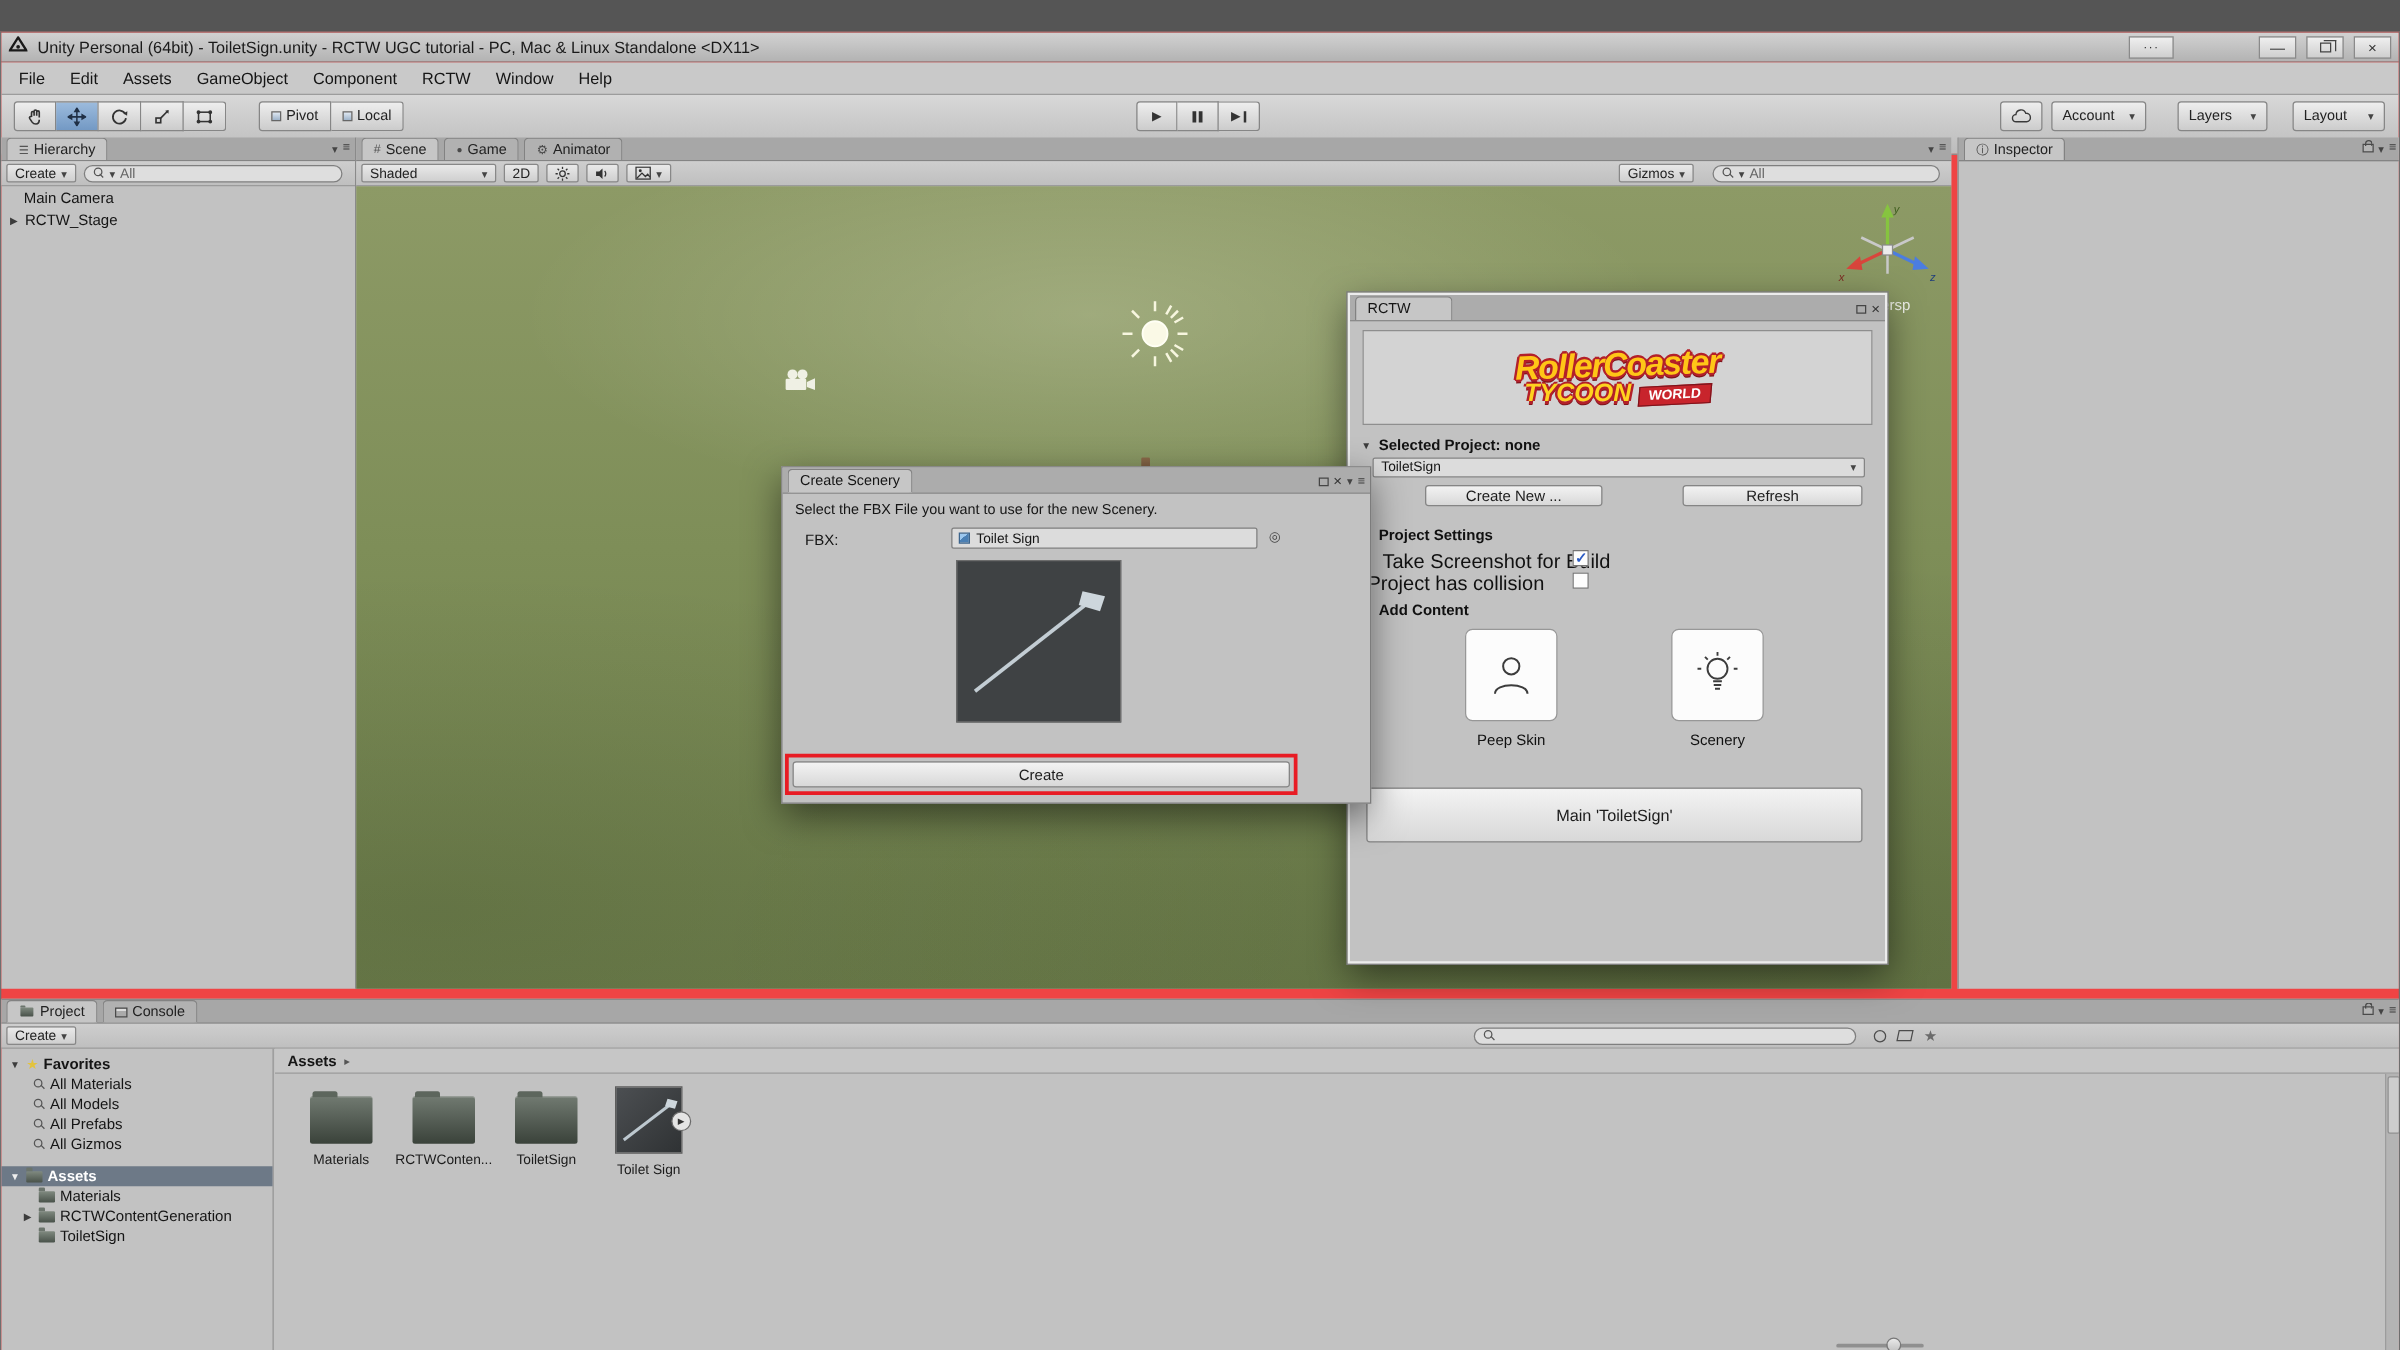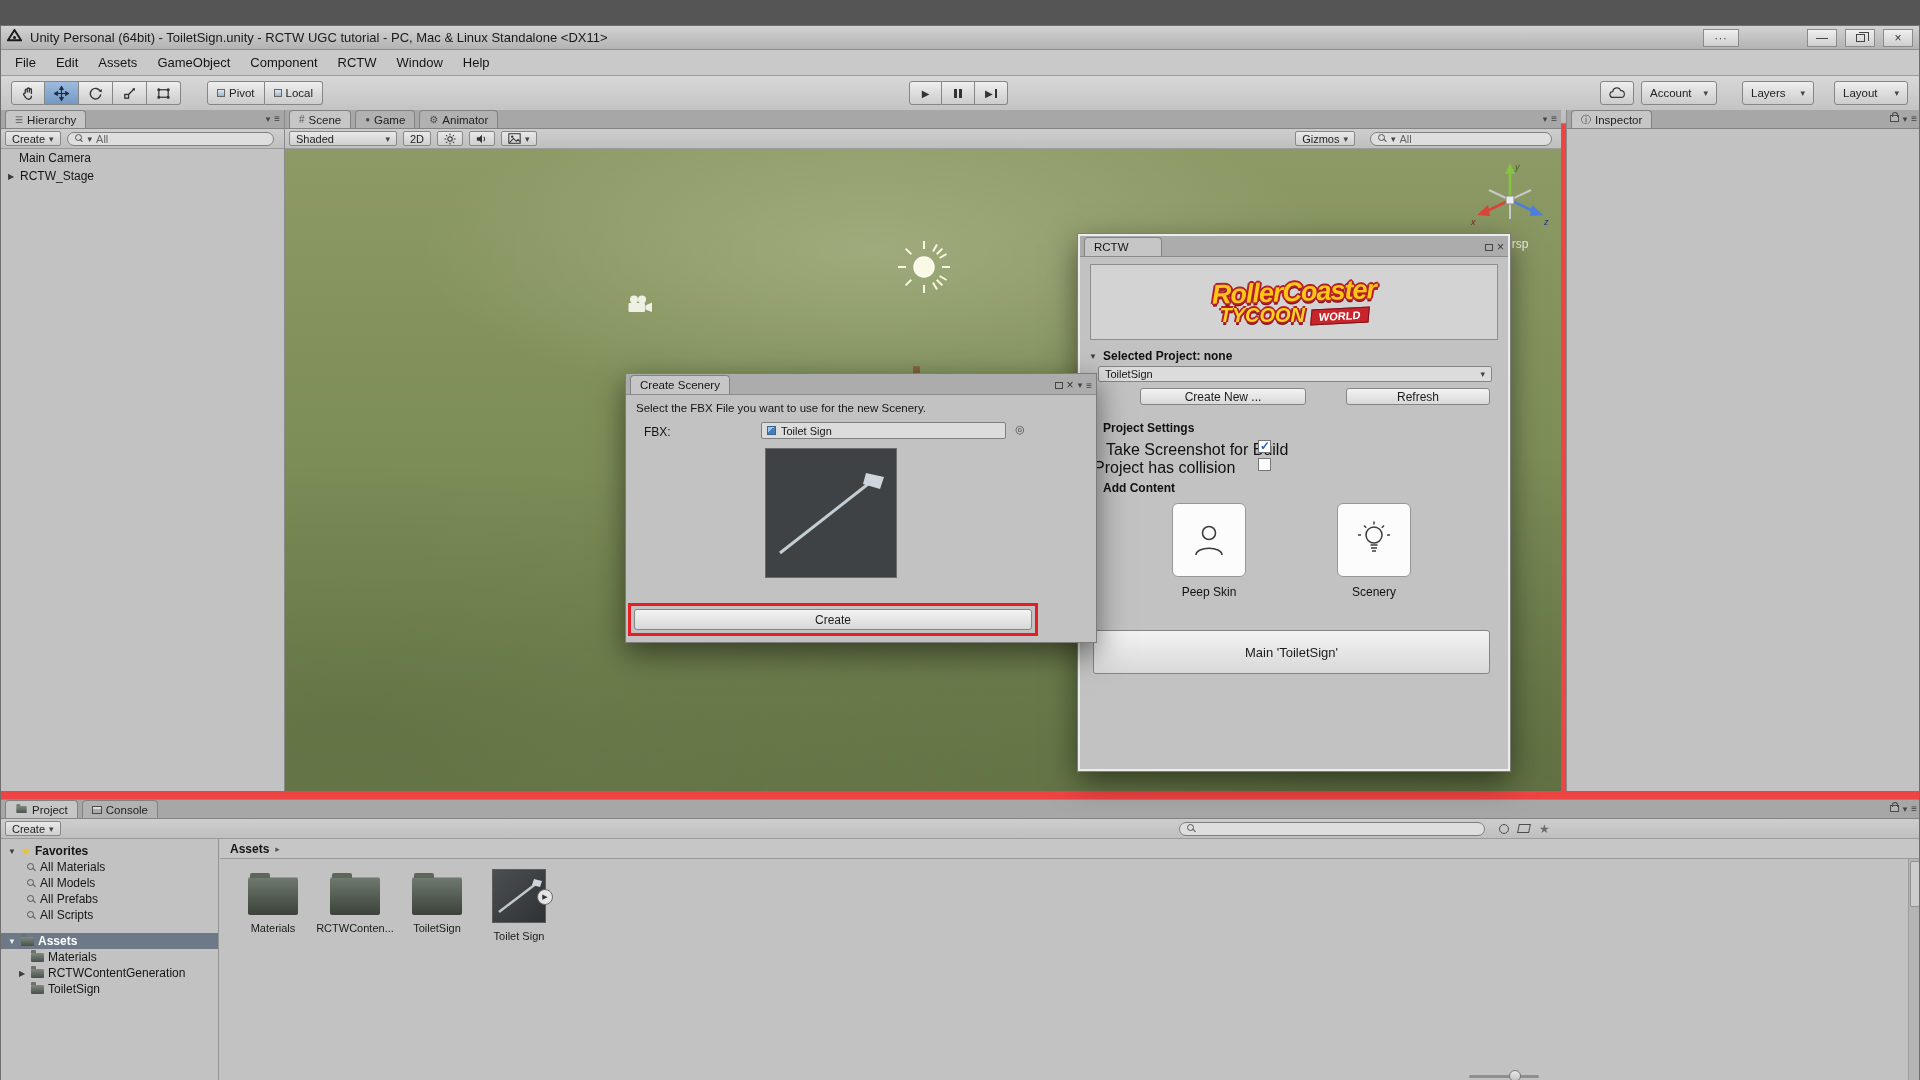--- a/index.html
+++ b/index.html
@@ -487,21 +487,21 @@
       <div class="tree-row indent1">
         <span class="mag"></span>
         <span>All Models</span>
       </div>
       <div class="tree-row indent1">
         <span class="mag"></span>
         <span>All Prefabs</span>
       </div>
       <div class="tree-row indent1">
         <span class="mag"></span>
-        <span>All Scripts</span>
+        <span>All Gizmos</span>
       </div>
       <div style="height:10px;"></div>
       <div class="tree-row selected">
         <span class="fold" style="color:#eee;">▼</span>
         <span class="folder-s"></span>
         <b>Assets</b>
       </div>
       <div class="tree-row child">
         <span class="folder-s"></span>
         <span>Materials</span>
@@ -609,21 +609,21 @@
       </div>
 
       <div class="foldout" style="left:8px;top:92px;">
         <span class="fold">▼</span>
         <span>Selected Project: none</span>
       </div>
       <div class="dd" style="left:18px;top:109px;width:394px;">
         <span>ToiletSign</span>
         <span class="caret">▾</span>
       </div>
-      <div class="btn" style="position:absolute;left:60px;top:131px;width:166px;height:17px;">Create New ...</div>
+      <div class="btn" style="position:absolute;left:60px;top:131px;width:142px;height:17px;">Create New ...</div>
       <div class="btn" style="position:absolute;left:266px;top:131px;width:144px;height:17px;">Refresh</div>
 
       <div class="foldout" style="left:8px;top:164px;">
         <span class="fold">▼</span>
         <span>Project Settings</span>
       </div>
       <div class="opt-row" style="left:26px;top:184px;">
         <span>Take Screenshot for Build</span>
       </div>
       <span class="cb checked" style="position:absolute;left:178px;top:183px;"></span>

